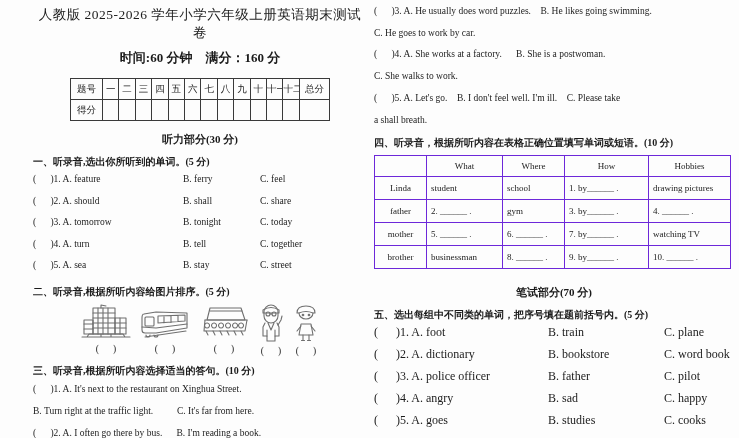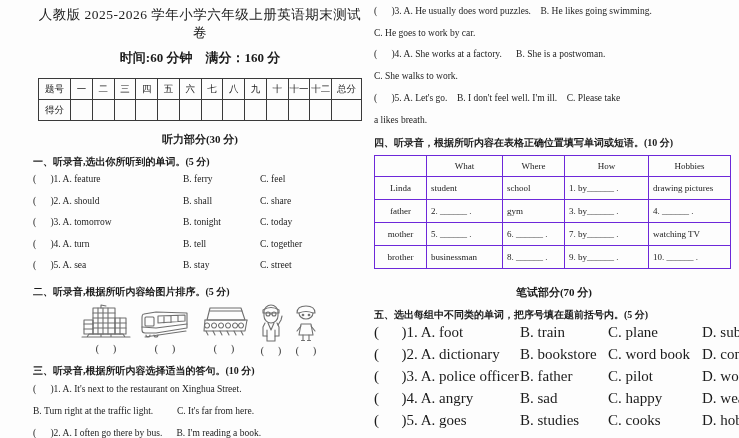--- a/index.html
+++ b/index.html
@@ -9,21 +9,21 @@
     background:#ffffff; color:#1b1b1b; overflow:hidden;
   }
   .page { position:relative; width:739px; height:438px; background:#fdfdfd; }
   .col { position:absolute; top:0; }
   .col-left  { left:33px;  width:334px; padding-top:6px; }
   .col-right { left:374px; width:360px; padding-top:1px; }
 
   .title    { font-size:13.5px; font-weight:normal; text-align:center; letter-spacing:.5px; }
   .subtitle { font-size:13px; text-align:center; margin-top:7px; font-weight:bold; }
 
-  table.score-table { border-collapse:collapse; width:324px; margin:11px auto 0; table-layout:fixed; }
+  table.score-table { border-collapse:collapse; width:260px; margin:11px auto 0; table-layout:fixed; }
   table.score-table td {
     border:1px solid #3a3a3a; height:21px; text-align:center;
     font-size:9.5px; overflow:hidden; white-space:nowrap;
   }
   table.score-table td.lbl { width:32px; }
   table.score-table td.tot { width:30px; }
 
   .section-title { text-align:center; font-weight:bold; font-size:11px; margin-top:11px; }
   .part-heading  { font-weight:bold; font-size:10px; margin-top:8px; white-space:pre-wrap; }
   .col-right .part-heading.p4 { margin-top:5px; }
@@ -40,21 +40,21 @@
   .pic-bracket { font-size:9.5px; margin-top:4px; white-space:pre; }
 
   table.info-table { border-collapse:collapse; width:356px; margin-top:5px; table-layout:fixed; }
   table.info-table td {
     border:1px solid #6d28d9; font-size:9px; height:23px;
     padding:0 4px; white-space:nowrap; overflow:hidden;
   }
   table.info-table tr.hd td { height:21px; text-align:center; }
   table.info-table td.name { text-align:center; }
 
-  .opt4-row { display:flex; font-size:15px; line-height:21.9px; white-space:pre; }
+  .opt4-row { display:flex; font-size:12px; line-height:21.9px; white-space:pre;gap:28px; }
   .opt4-row .d1 { min-width:146px; } .opt4-row .d2 { min-width:88px; }
   .opt4-row .d3 { min-width:94px; }  .opt4-row .d4 { flex:1; }
 
   svg.lineart { stroke:#6f6f6f; fill:none; stroke-width:1.1; stroke-linecap:round; stroke-linejoin:round; }
 </style>
 </head>
 <body>
 
 <div class="page">
 
@@ -192,21 +192,21 @@
 
   </div>
 
   <div class="col col-right">
 
     <div class="line">(      )3. A. He usually does word puzzles.    B. He likes going swimming.</div>
     <div class="line">C. He goes to work by car.</div>
     <div class="line">(      )4. A. She works at a factory.      B. She is a postwoman.</div>
     <div class="line">C. She walks to work.</div>
     <div class="line">(      )5. A. Let's go.    B. I don't feel well. I'm ill.    C. Please take</div>
-    <div class="line">a likes breath.</div>
+    <div class="line">a shall breath.</div>
 
     <div class="part-heading p4">四、听录音，根据所听内容在表格正确位置填写单词或短语。(10 分)</div>
 
     <table class="info-table">
       <colgroup>
           <col style="width:52px">
           <col style="width:76px">
           <col style="width:62px">
           <col style="width:84px">
           <col style="width:82px">

